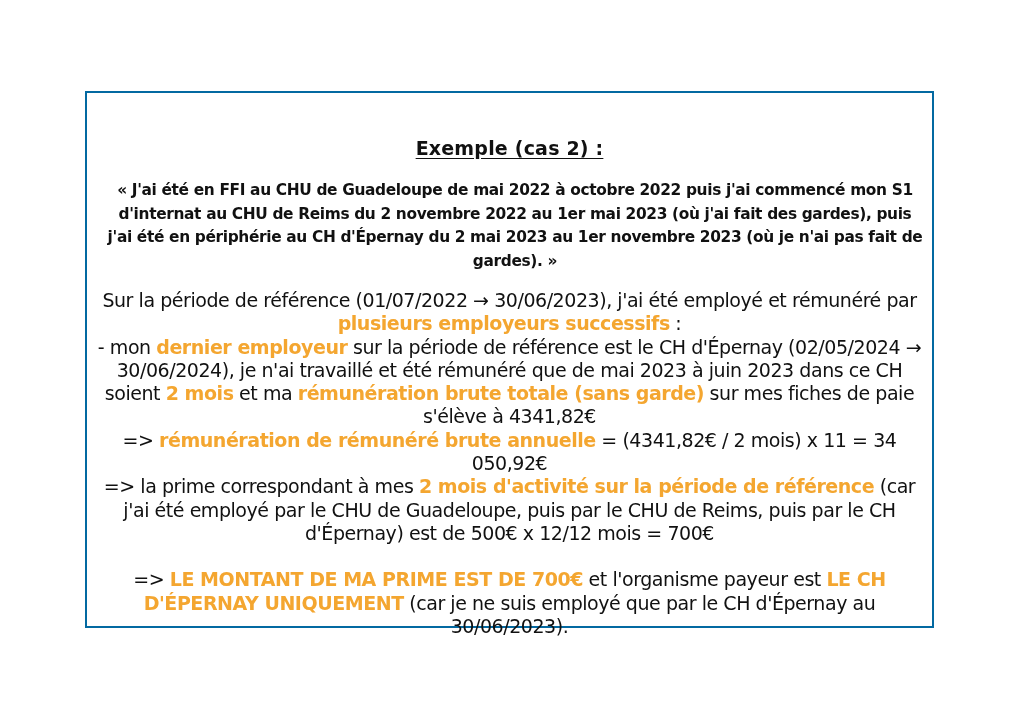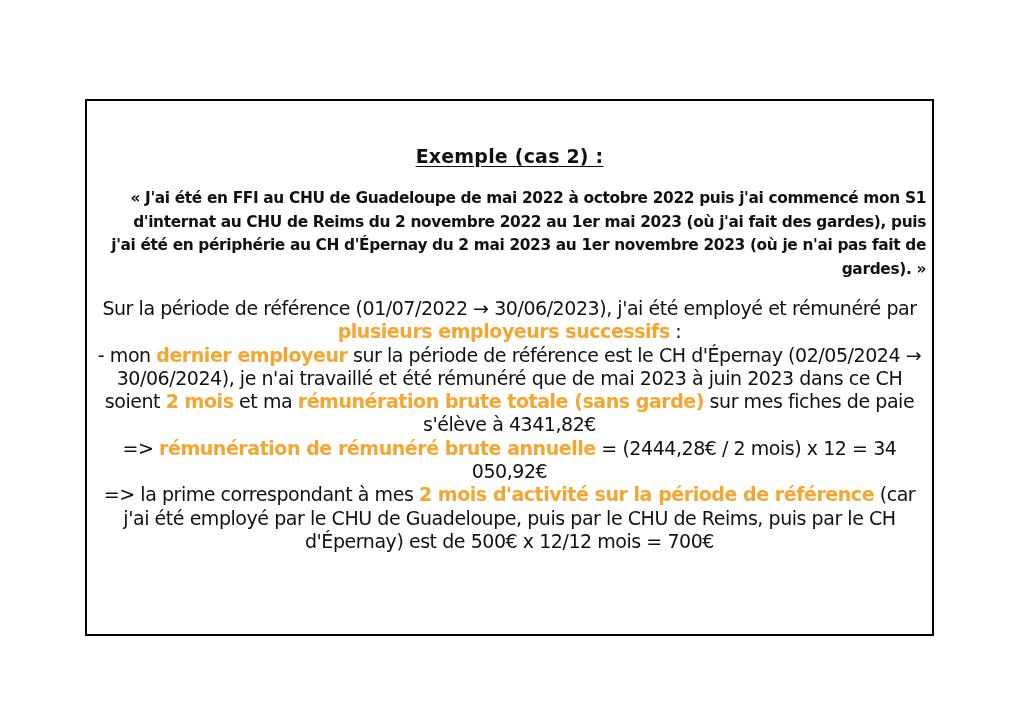--- a/index.html
+++ b/index.html
@@ -14,42 +14,41 @@
       overflow: hidden;
       font-family: "DejaVu Sans", sans-serif;
       color: #111111;
     }
     .frame {
       position: absolute;
       left: 85px;
       top: 91px;
       width: 849px;
       height: 537px;
-      border: 2px solid #000000;
+      border: 2px solid #0369a1;
       box-sizing: border-box;
-      margin-top: 8px;
     }
     .title {
       position: absolute;
       left: 0;
       right: 0;
       top: 44px;
       text-align: center;
       font-weight: bold;
       font-size: 19px;
       text-decoration: underline;
       text-underline-offset: 3px;
       letter-spacing: 0.2px;
     }
     .quote {
       position: absolute;
       left: 17px;
       right: 6px;
       top: 86px;
-      text-align: right;
+      text-align: center;
       font-weight: bold;
       font-size: 15.4px;
       line-height: 23.5px;
       letter-spacing: -0.35px;
     }
     .body {
       position: absolute;
       left: 2px;
       right: 2px;
       top: 196px;
@@ -80,21 +79,22 @@
 
   <div class="quote">
     <p>« J'ai été en FFI au CHU de Guadeloupe de mai 2022 à octobre 2022 puis j'ai commencé mon S1 d'internat au CHU de Reims du 2 novembre 2022 au 1er mai 2023 (où j'ai fait des gardes), puis j'ai été en périphérie au CH d'Épernay du 2 mai 2023 au 1er novembre 2023 (où je n'ai pas fait de gardes). »</p>
   </div>
 
   <div class="body">
     <p><span>Sur la période de référence (01/07/2022 → 30/06/2023), j'ai été employé et rémunéré par </span><span class="hl">plusieurs employeurs successifs</span><span> :</span></p>
 
     <p><span>- mon </span><span class="hl">dernier employeur</span><span> sur la période de référence est le CH d'Épernay (02/05/2024 → 30/06/2024), je n'ai travaillé et été rémunéré que de mai 2023 à juin 2023 dans ce CH soient </span><span class="hl">2 mois</span><span> et ma </span><span class="hl">rémunération brute totale (sans garde)</span><span> sur mes fiches de paie s'élève à </span><span class="b">4341,82€</span></p>
 
-    <p><span>=&gt; </span><span class="hl">rémunération de rémunéré brute annuelle</span><span> = (2444,28€ / 2 mois) x 12 = </span><span class="b">34 050,92€</span></p>
+    <p><span>=&gt; </span><span class="hl">rémunération de rémunéré brute annuelle</span><span> = (4341,82€ / 2 mois) x 11 = </span><span class="b">34 050,92€</span></p>
 
 
     <p><span>=&gt; la prime correspondant à mes </span><span class="hl">2 mois d'activité sur la période de référence</span><span> (car j'ai été employé par le CHU de Guadeloupe, puis par le CHU de Reims, puis par le CH d'Épernay) est de 500€ x 12/12 mois = </span><span class="b">700€</span></p>
 
     <div class="gap"></div>
 
+    <p><span>=&gt; </span><span class="hl">LE MONTANT DE MA PRIME EST DE 700€</span><span> et l'organisme payeur est </span><span class="hl">LE CH D'ÉPERNAY UNIQUEMENT</span><span> (car je ne suis employé que par le CH d'Épernay au 30/06/2023).</span></p>
   </div>
 </div>
 
 </body></html>

